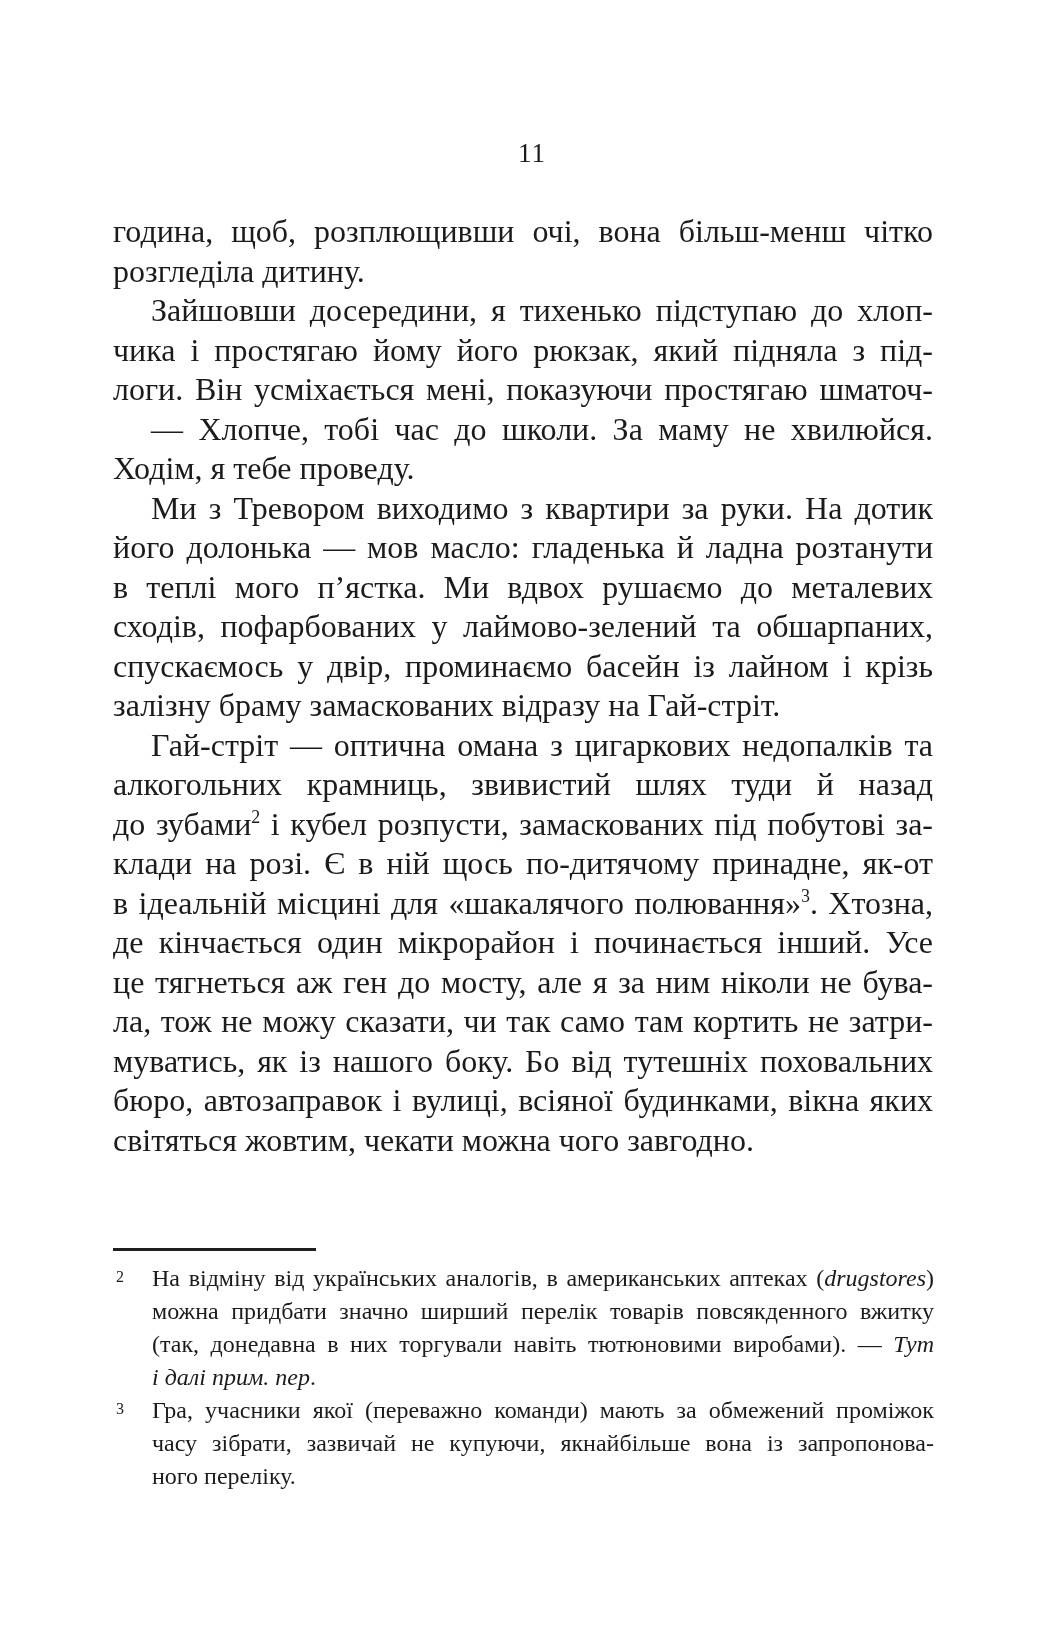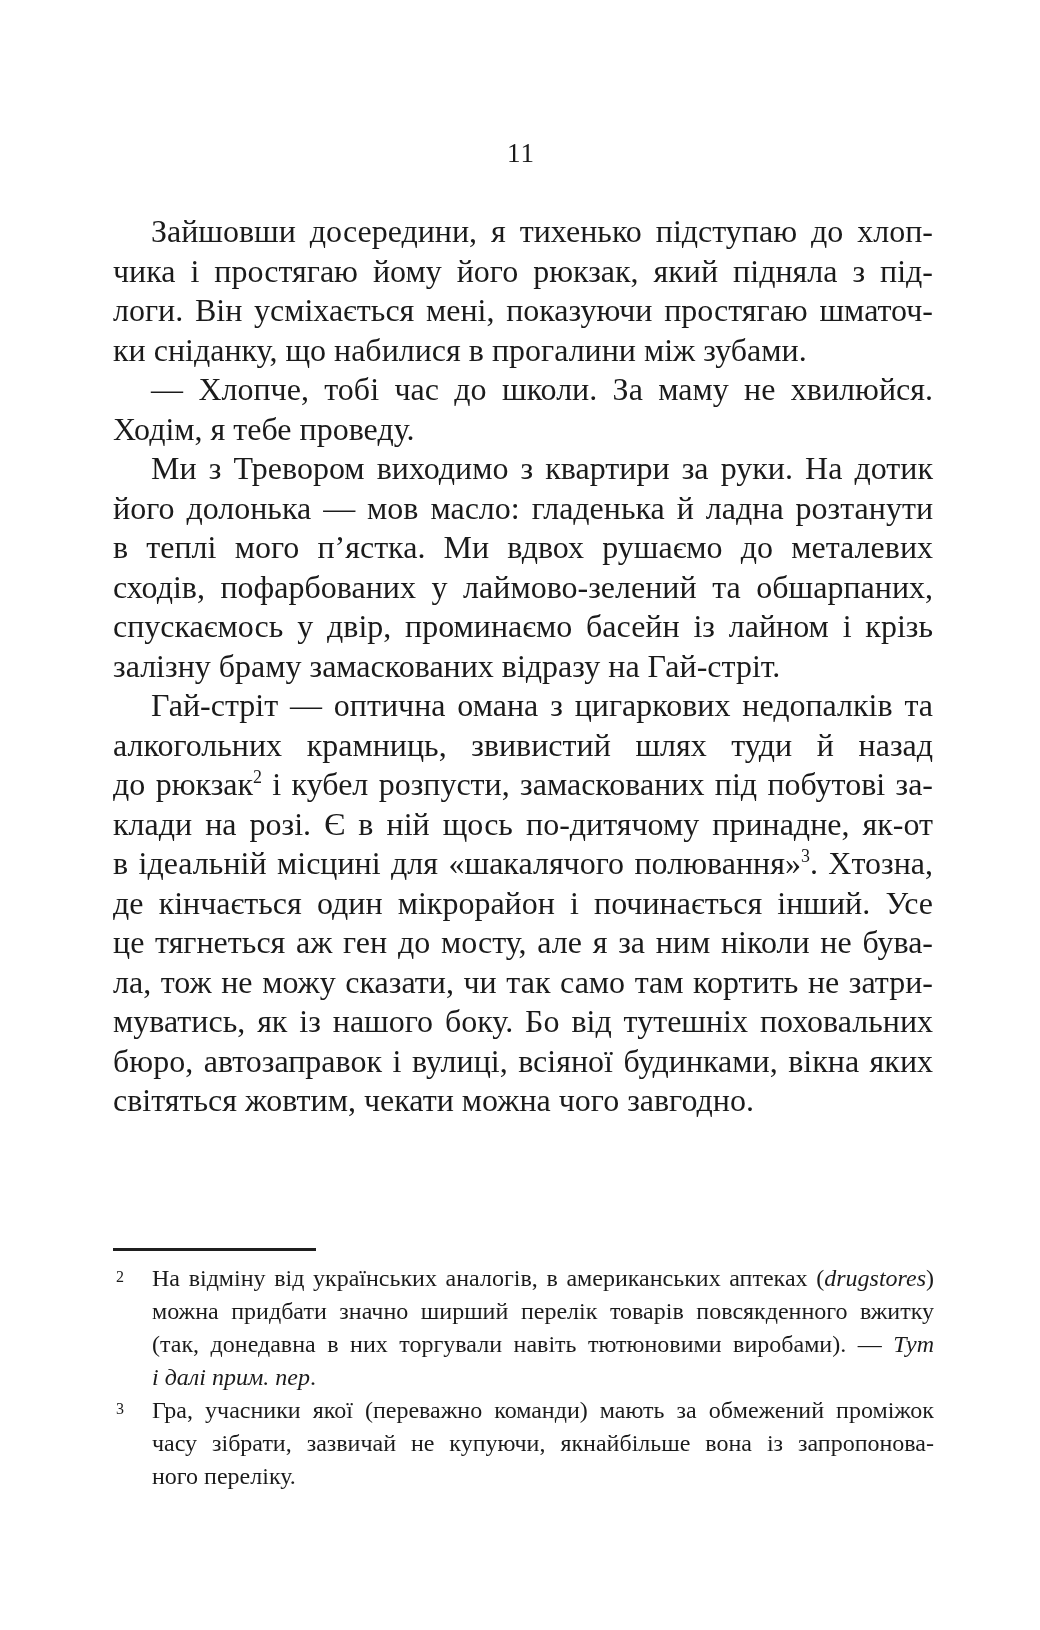--- a/index.html
+++ b/index.html
@@ -9,21 +9,21 @@
   .page {
     position: relative;
     width: 1040px; height: 1630px;
     background: #ffffff;
     color: #1b1b1b;
     font-family: "Liberation Serif", serif;
     overflow: hidden;
   }
   .page-number {
     position: absolute;
-    top: 138px; left: 111px; width: 820px;
+    top: 138px; left: 122px; width: 820px;
     text-align: center;
     font-size: 27px;
     letter-spacing: 1px;
   }
   .body-text {
     position: absolute;
     top: 212px; left: 113px; width: 820px;
     font-size: 32px;
     line-height: 39.5px;
   }
@@ -58,43 +58,44 @@
   }
   .fn i { font-style: italic; margin-top: 8px; }
 </style>
 </head>
 <body>
 
 <div class="page">
   <div class="page-number">11</div>
   <div class="body-text" id="body-text">
       <div class="par">
+        <div class="line"><span>година, щоб, розплющивши очі, вона більш-менш чітко</span></div>
+        <div class="line last"><span>розгледіла дитину.</span></div>
       </div>
       <div class="par indent">
         <div class="line"><span>Зайшовши досередини, я тихенько підступаю до хлоп-</span></div>
         <div class="line"><span>чика і простягаю йому його рюкзак, який підняла з під-</span></div>
         <div class="line"><span>логи. Він усміхається мені, показуючи простягаю шматоч-</span></div>
-        <div class="line last"><span>ки сніданку, що набилися в прогалини між зубами.</span></div>
       </div>
       <div class="par indent">
         <div class="line"><span>— Хлопче, тобі час до школи. За маму не хвилюйся.</span></div>
         <div class="line last"><span>Ходім, я тебе проведу.</span></div>
       </div>
       <div class="par indent">
         <div class="line"><span>Ми з Тревором виходимо з квартири за руки. На дотик</span></div>
         <div class="line"><span>його долонька — мов масло: гладенька й ладна розтанути</span></div>
         <div class="line"><span>в теплі мого п’ястка. Ми вдвох рушаємо до металевих</span></div>
         <div class="line"><span>сходів, пофарбованих у лаймово-зелений та обшарпаних,</span></div>
         <div class="line"><span>спускаємось у двір, проминаємо басейн із лайном і крізь</span></div>
         <div class="line last"><span>залізну браму замаскованих відразу на Гай-стріт.</span></div>
       </div>
       <div class="par indent">
         <div class="line"><span>Гай-стріт — оптична омана з цигаркових недопалків та</span></div>
         <div class="line"><span>алкогольних крамниць, звивистий шлях туди й назад</span></div>
-        <div class="line"><span>до рюкзак</span><sup>2</sup><span> і кубел розпусти, замаскованих під побутові за-</span></div>
+        <div class="line"><span>до зубами</span><sup>2</sup><span> і кубел розпусти, замаскованих під побутові за-</span></div>
         <div class="line"><span>клади на розі. Є в ній щось по-дитячому принадне, як-от</span></div>
         <div class="line"><span>в ідеальній місцині для «шакалячого полювання»</span><sup>3</sup><span>. Хтозна,</span></div>
         <div class="line"><span>де кінчається один мікрорайон і починається інший. Усе</span></div>
         <div class="line"><span>це тягнеться аж ген до мосту, але я за ним ніколи не бува-</span></div>
         <div class="line"><span>ла, тож не можу сказати, чи так само там кортить не затри-</span></div>
         <div class="line"><span>муватись, як із нашого боку. Бо від тутешніх поховальних</span></div>
         <div class="line"><span>бюро, автозаправок і вулиці, всіяної будинками, вікна яких</span></div>
         <div class="line last"><span>світяться жовтим, чекати можна чого завгодно.</span></div>
       </div>
     </div>

